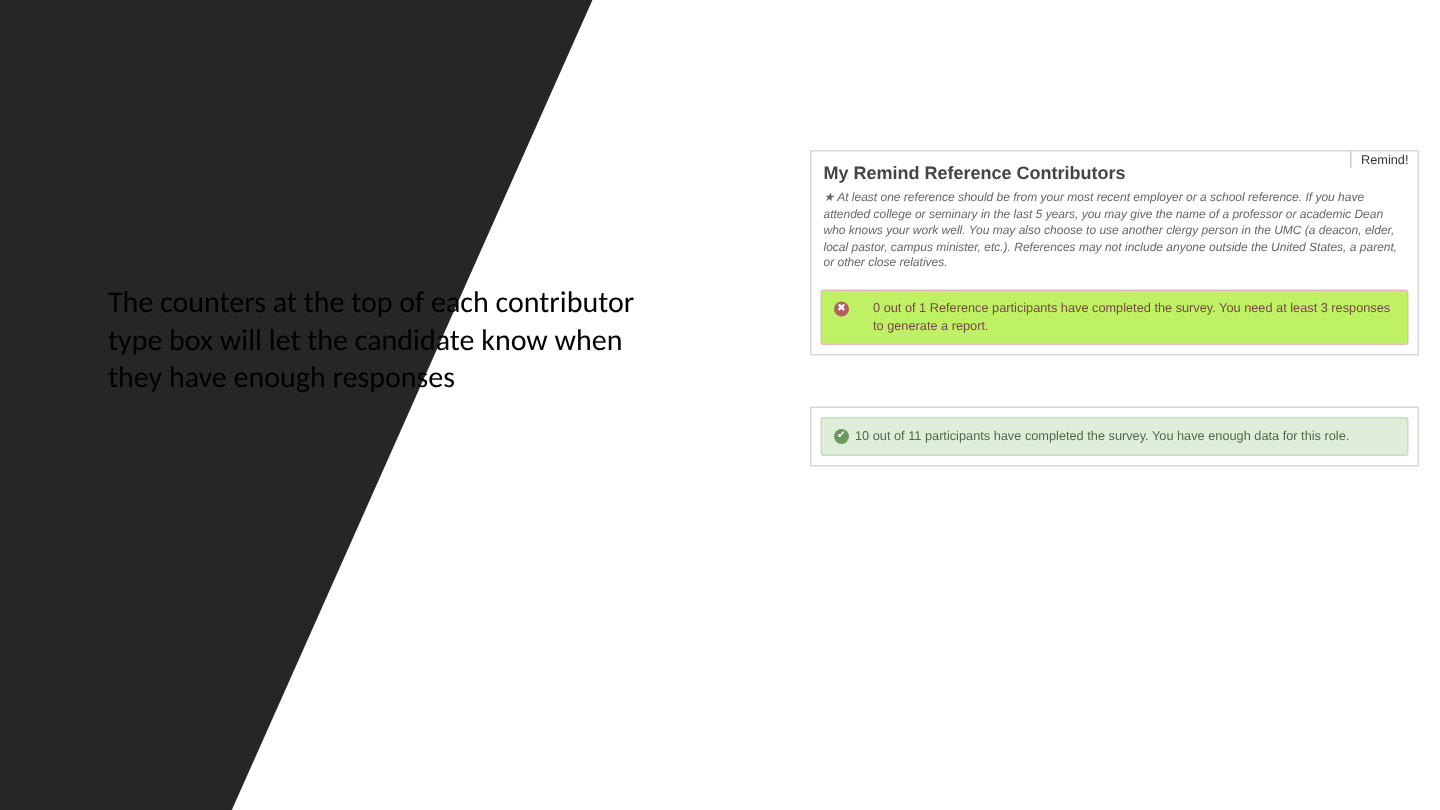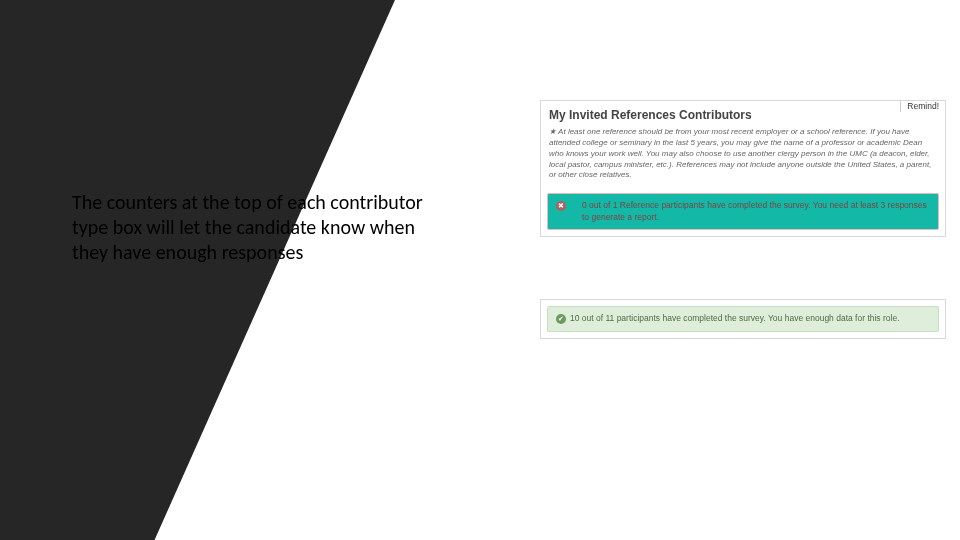--- a/index.html
+++ b/index.html
@@ -73,32 +73,32 @@
     margin: 6px;
     padding: 6px 8px;
     border: 1px solid;
     border-radius: 2px;
     font-size: 8.5px;
     display: flex;
     align-items: flex-start;
     gap: 4px;
   }
   .alert-danger {
-    background: #14b8a6;
+    background: #bef264;
     border-color: #e8b9b9;
     color: #7a4545;
     gap: 16px;
   }
   .alert-success {
     background: #dfeedb;
     border-color: #c6dfc0;
     color: #4e6b47;
   }
   .success-card {
-    margin-top: 62px;
+    margin-top: 34px;
     border: 1px solid #d9d9d9;
   }
   .icon-circle {
     flex: 0 0 auto;
     width: 10px;
     height: 10px;
     border-radius: 50%;
     display: inline-flex;
     align-items: center;
     justify-content: center;
@@ -113,21 +113,21 @@
 <body>
 
 <div class="dark-shape"></div>
 
 <div class="caption">The counters at the top of each contributor type box will let the candidate know when they have enough responses</div>
 
 <div class="panel-area">
 
   <div class="card">
     <div class="card-header">
-      <span class="card-title">My Invited References Contributors</span>
+      <span class="card-title">My Remind Reference Contributors</span>
       <span class="remind">Remind!</span>
     </div>
     <div class="card-desc">
       <span>★</span>
       <span>At least one reference should be from your most recent employer or a school reference. If you have attended college or seminary in the last 5 years, you may give the name of a professor or academic Dean who knows your work well. You may also choose to use another clergy person in the UMC (a deacon, elder, local pastor, campus minister, etc.). References may not include anyone outside the United States, a parent, or other close relatives.</span>
     </div>
     <div class="alert alert-danger">
       <span class="icon-circle icon-x">✖</span>
       <span>0 out of 1 Reference participants have completed the survey. You need at least 3 responses to generate a report.</span>
     </div>

